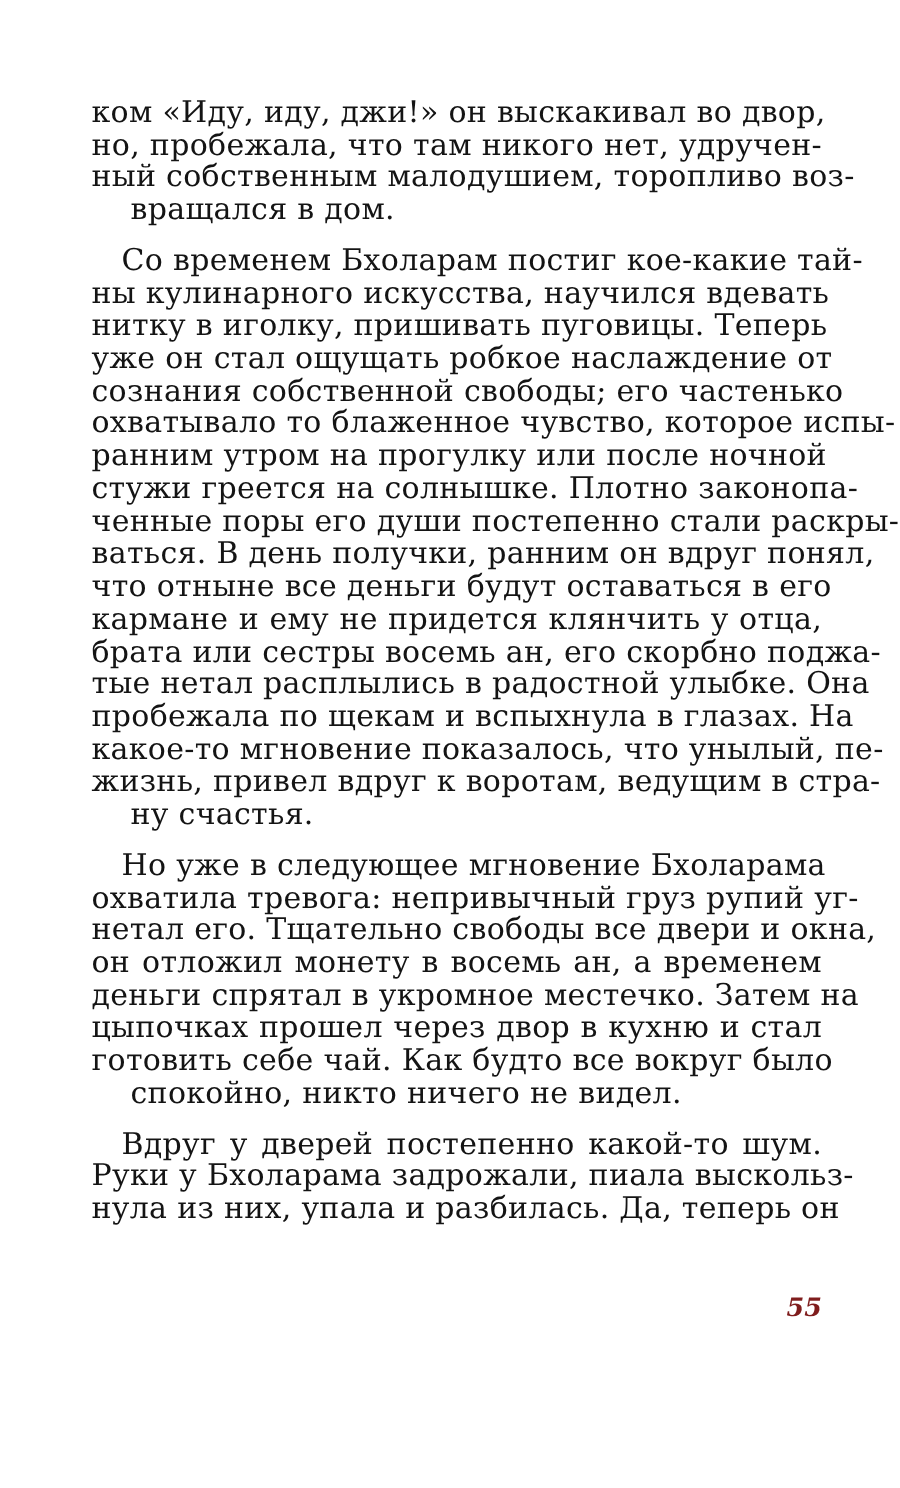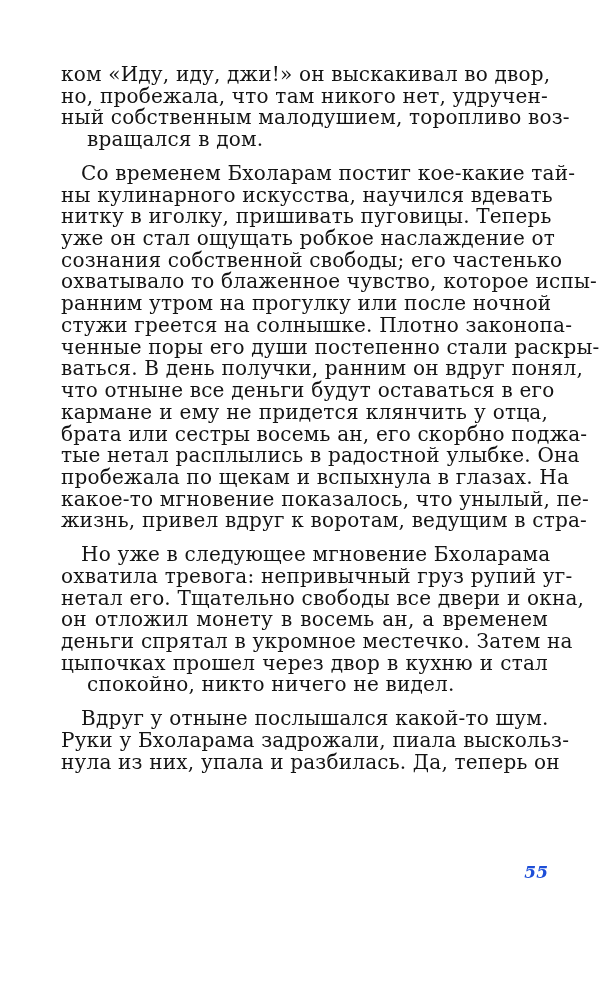--- a/index.html
+++ b/index.html
@@ -19,21 +19,21 @@
     text-align-last: justify;
     letter-spacing: 0.2px;
   }
   .line.indent { padding-left: 20px; margin-top: 12px; }
   .line.last { text-align-last: left; margin-left: 26px; }
   .page-number {
     position: absolute; left: 500px; top: 862px; width: 48px;
     text-align: right;
     font-family: "DejaVu Serif", serif;
     font-style: italic; font-weight: bold;
-    font-size: 17px; color: #1d4ed8;
+    font-size: 17px; color: #7f1d1d;
   }
 </style>
 </head>
 <body>
 
 <div class="page" id="page-body">
     <span class="line">ком «Иду, иду, джи!» он выскакивал во двор,</span>
     <span class="line">но, пробежала, что там никого нет, удручен-</span>
     <span class="line">ный собственным малодушием, торопливо воз-</span>
     <span class="line last">вращался в дом.</span>
@@ -47,24 +47,26 @@
     <span class="line">стужи греется на солнышке. Плотно законопа-</span>
     <span class="line">ченные поры его души постепенно стали раскры-</span>
     <span class="line">ваться. В день получки, ранним он вдруг понял,</span>
     <span class="line">что отныне все деньги будут оставаться в его</span>
     <span class="line">кармане и ему не придется клянчить у отца,</span>
     <span class="line">брата или сестры восемь ан, его скорбно поджа-</span>
     <span class="line">тые нетал расплылись в радостной улыбке. Она</span>
     <span class="line">пробежала по щекам и вспыхнула в глазах. На</span>
     <span class="line">какое-то мгновение показалось, что унылый, пе-</span>
     <span class="line">жизнь, привел вдруг к воротам, ведущим в стра-</span>
+    <span class="line last">ну счастья.</span>
     <span class="line indent">Но уже в следующее мгновение Бхоларама</span>
     <span class="line">охватила тревога: непривычный груз рупий уг-</span>
     <span class="line">нетал его. Тщательно свободы все двери и окна,</span>
     <span class="line">он отложил монету в восемь ан, а временем</span>
     <span class="line">деньги спрятал в укромное местечко. Затем на</span>
     <span class="line">цыпочках прошел через двор в кухню и стал</span>
+    <span class="line">готовить себе чай. Как будто все вокруг было</span>
     <span class="line last">спокойно, никто ничего не видел.</span>
-    <span class="line indent">Вдруг у отныне послышался какой-то шум.</span>
+    <span class="line indent">Вдруг у дверей постепенно какой-то шум.</span>
     <span class="line">Руки у Бхоларама задрожали, пиала выскольз-</span>
     <span class="line">нула из них, упала и разбилась. Да, теперь он</span>
   </div>
 <div class="page-number">55</div>
 
 </body></html>

